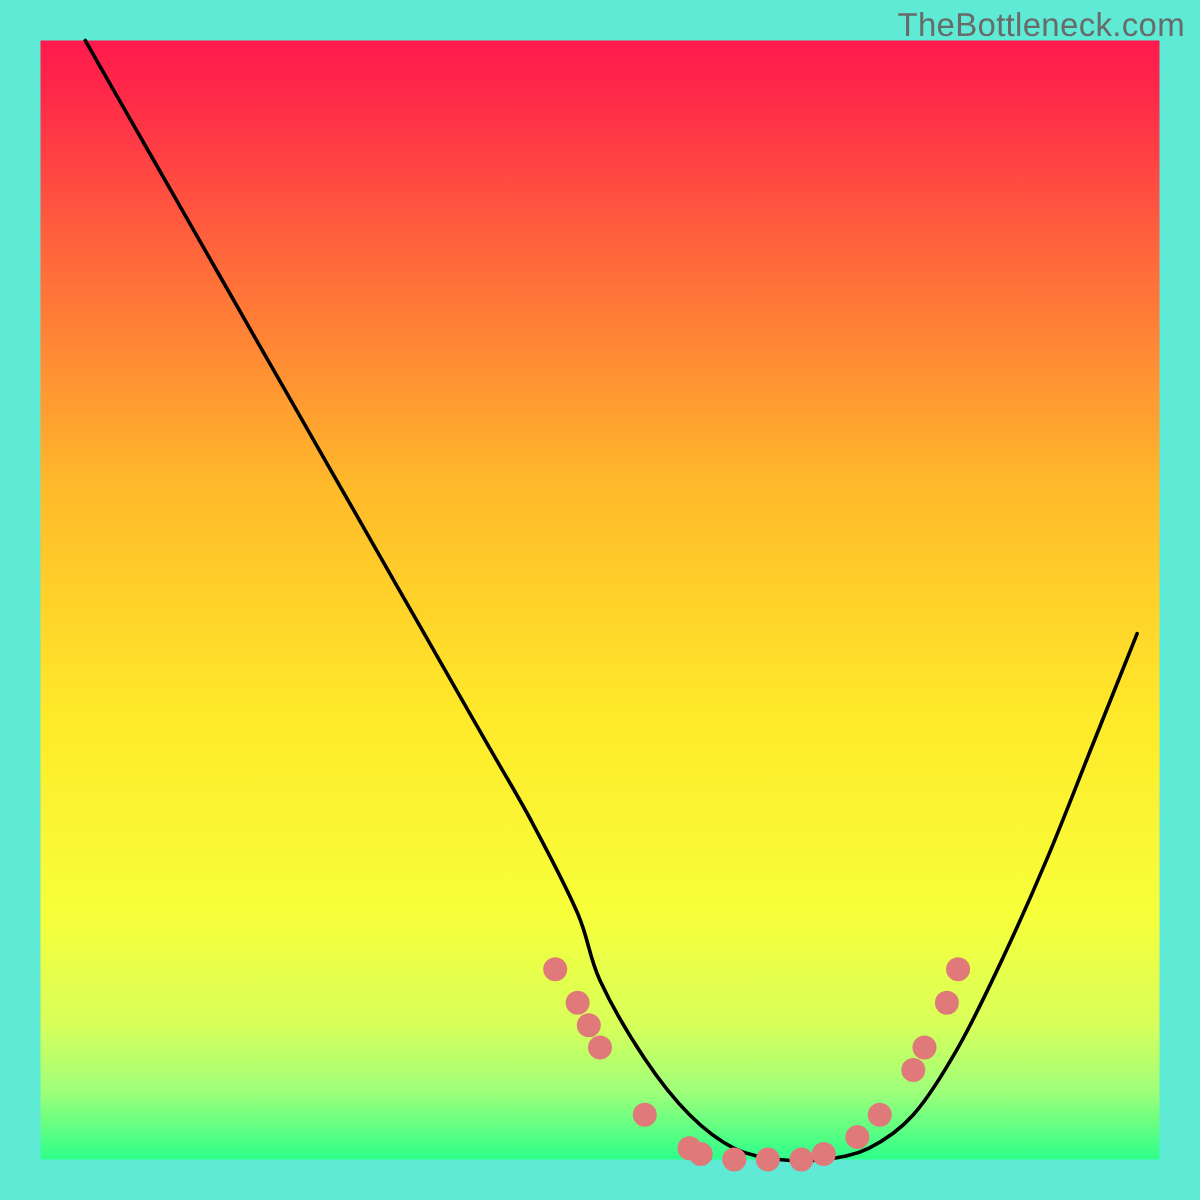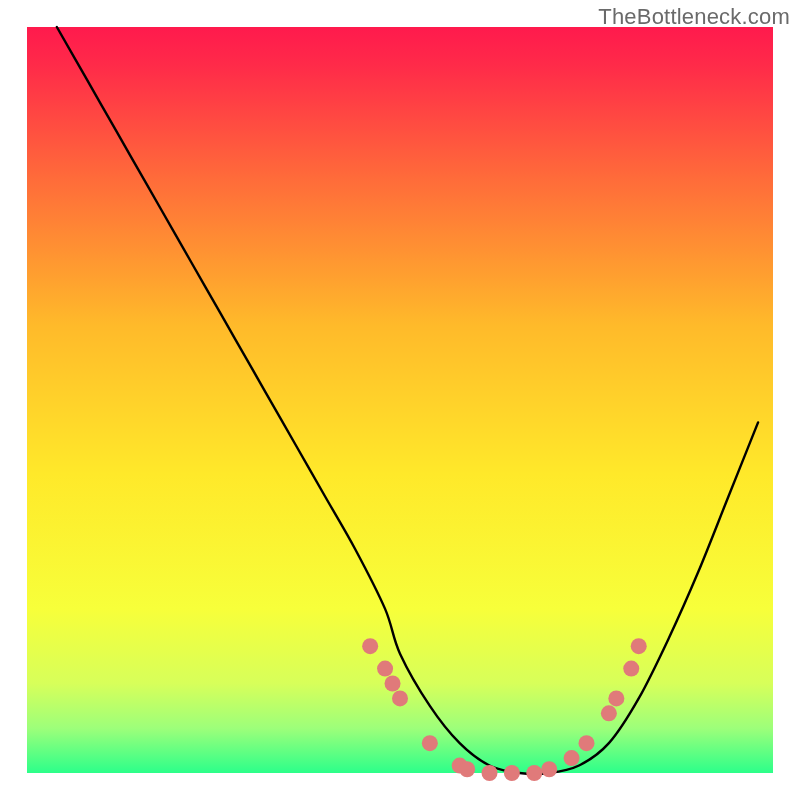--- a/index.html
+++ b/index.html
@@ -8,21 +8,21 @@
     width: 800px;
     height: 800px;
     background: #000;
     overflow: hidden;
     font-family: Arial, Helvetica, sans-serif;
   }
   .stage {
     position: relative;
     width: 800px;
     height: 800px;
-    background: #ffffff;
+    background: #5eead4;
   }
   .watermark {
     position: absolute;
     top: 4px;
     right: 10px;
     color: #6a6a6a;
     font-size: 22px;
     font-weight: 400;
     letter-spacing: 0.2px;
     z-index: 5;

